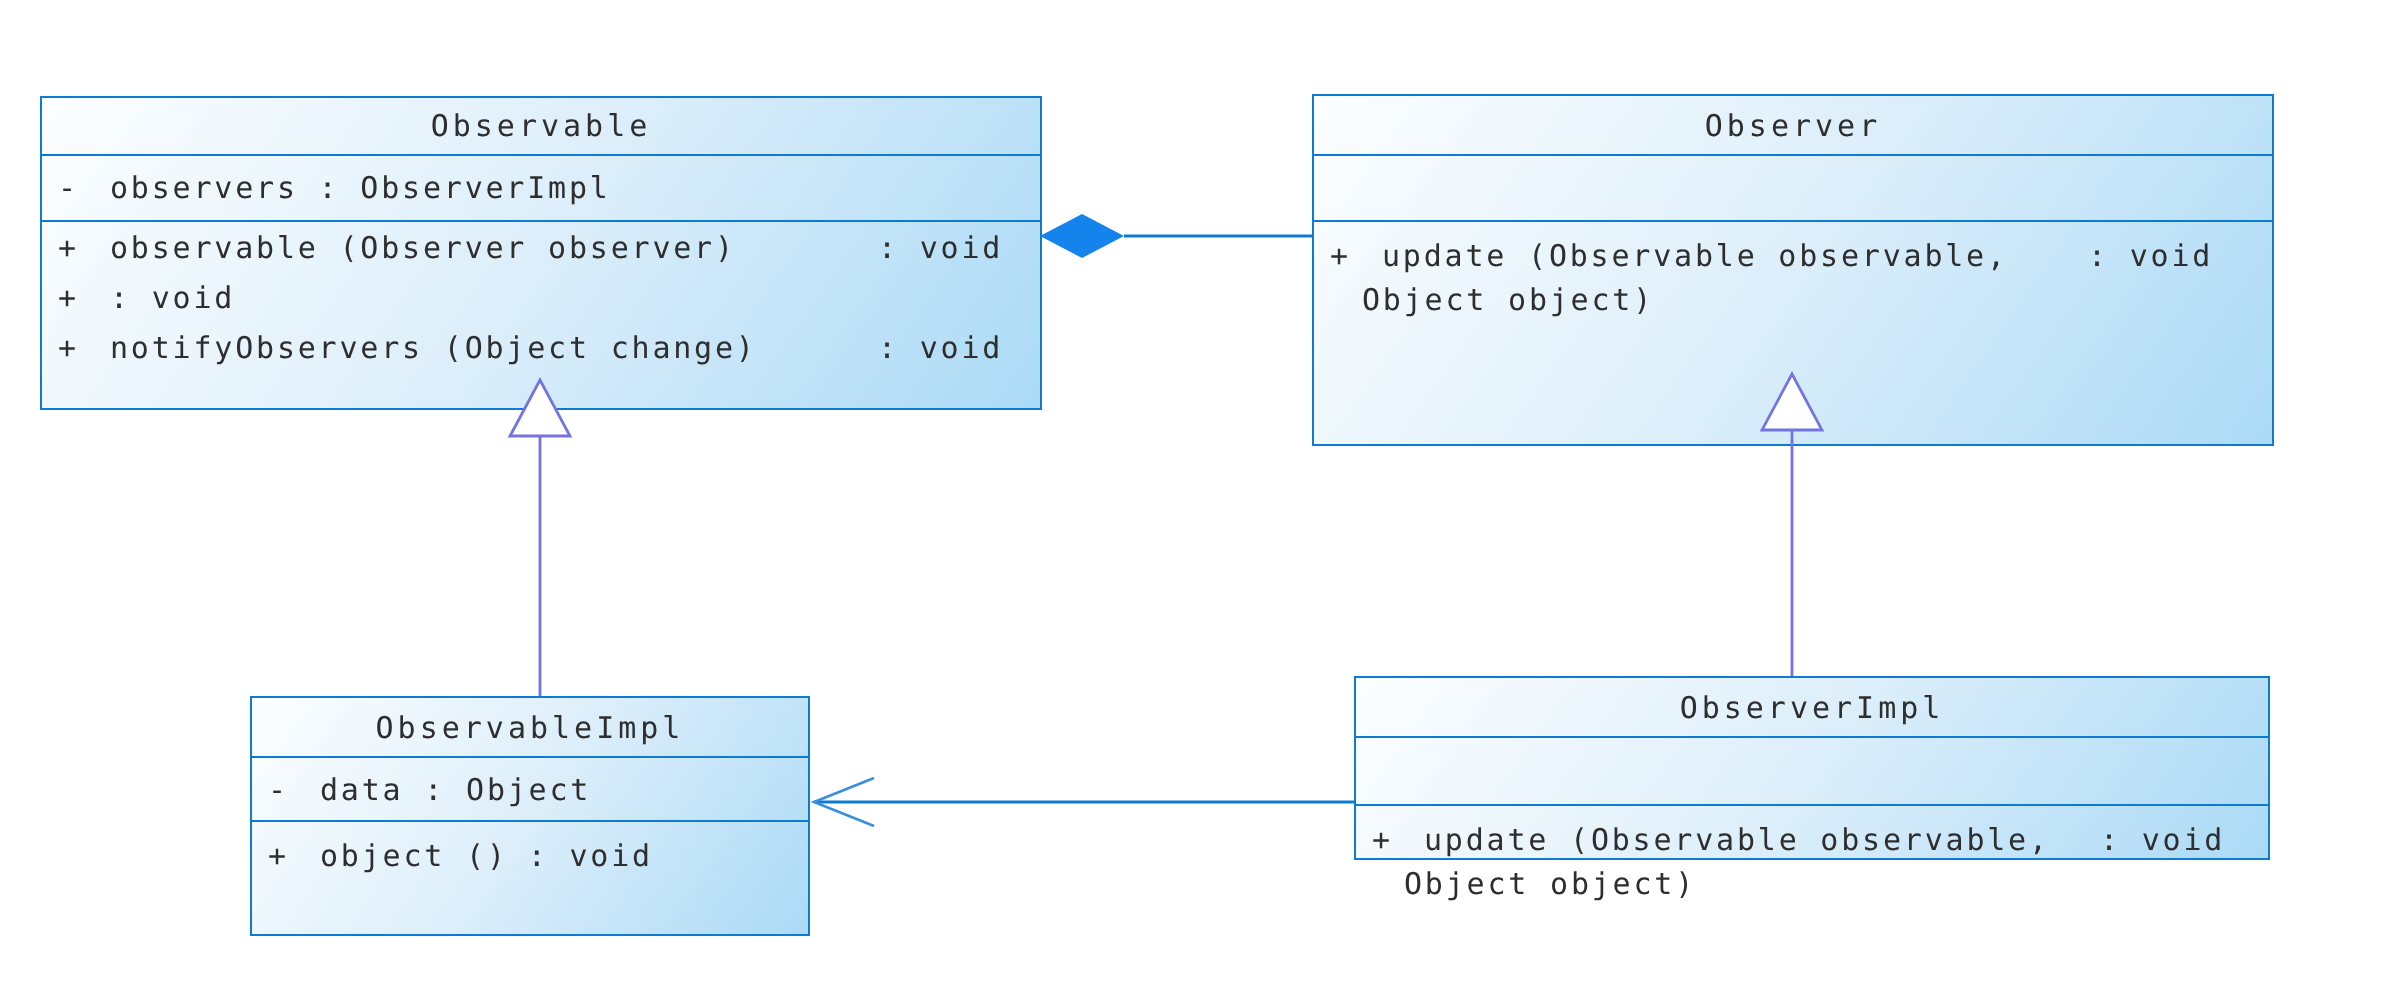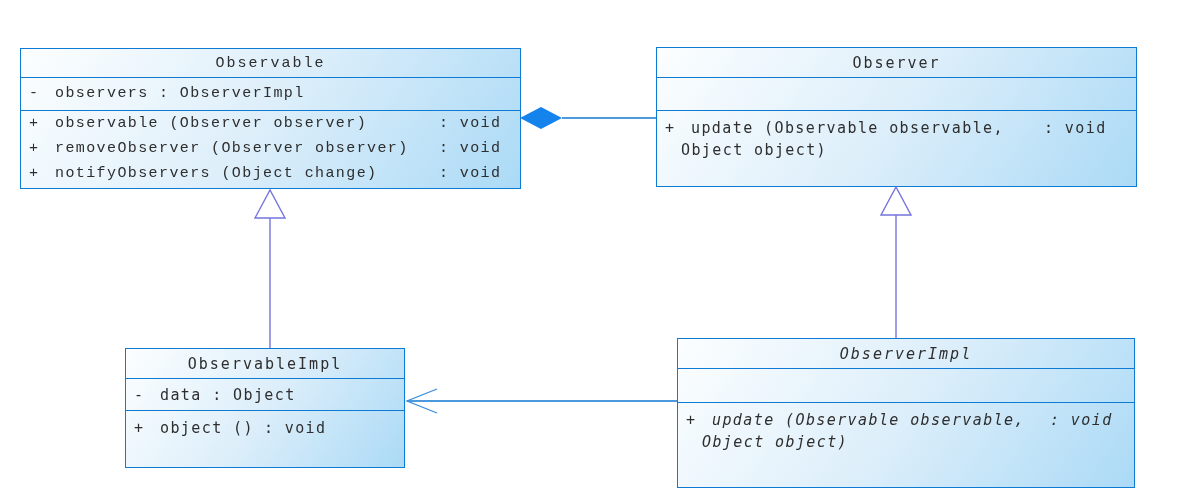--- a/index.html
+++ b/index.html
@@ -31,48 +31,47 @@
   .sig .wrap{margin-left:-10px;}
   .ret{flex:0 0 auto;}
   .inline-ret .sig{flex:0 0 auto;}
   .inline-ret .ret{margin-left:10px;}
 </style>
 </head>
 <body>
 
 <div class="canvas">
 
-  <div class="uml-class" style="left:20px;top:48px;width:501px;height:141px;font-family:Liberation Mono, monospace;">
+  <div class="uml-class" style="left:20px;top:48px;width:501px;height:157px;">
     <div class="cls-title" style="height:29px">Observable</div>
     <div class="cls-attrs" style="height:33px">
       <div class="row">
         <span class="vis">-</span>
         <span class="sig">observers : ObserverImpl</span>
       </div>
     </div>
     <div class="cls-methods" style="padding-top:2px">
       <div class="row">
         <span class="vis">+</span>
         <span class="sig"><span>observable (Observer observer)</span></span>
         <span class="ret" style="flex-basis:69px">: void</span>
       </div>
       <div class="row">
         <span class="vis">+</span>
-        <span class="sig"><span>removeObserver (Observer observer)</span></span>
         <span class="ret" style="flex-basis:69px">: void</span>
       </div>
       <div class="row">
         <span class="vis">+</span>
         <span class="sig"><span>notifyObservers (Object change)</span></span>
         <span class="ret" style="flex-basis:69px">: void</span>
       </div>
     </div>
   </div>
 
-  <div class="uml-class" style="left:656px;top:47px;width:481px;height:140px;">
+  <div class="uml-class" style="left:656px;top:47px;width:481px;height:176px;">
     <div class="cls-title" style="height:30px">Observer</div>
     <div class="cls-attrs" style="height:33px"></div>
     <div class="cls-methods">
       <div class="row">
         <span class="vis">+</span>
         <span class="sig">
           <span>update (Observable observable,</span>
           <div class="wrap">Object object)</div>
         </span>
         <span class="ret" style="flex-basis:80px">: void</span>
@@ -90,21 +89,21 @@
     </div>
     <div class="cls-methods inline-ret">
       <div class="row">
         <span class="vis">+</span>
         <span class="sig"><span>object ()</span></span>
         <span class="ret">: void</span>
       </div>
     </div>
   </div>
 
-  <div class="uml-class" style="left:677px;top:338px;width:458px;height:150px;font-style:italic;">
+  <div class="uml-class" style="left:677px;top:338px;width:458px;height:92px;">
     <div class="cls-title" style="height:30px">ObserverImpl</div>
     <div class="cls-attrs" style="height:34px"></div>
     <div class="cls-methods">
       <div class="row">
         <span class="vis">+</span>
         <span class="sig">
           <span>update (Observable observable,</span>
           <div class="wrap">Object object)</div>
         </span>
         <span class="ret" style="flex-basis:72px">: void</span>

